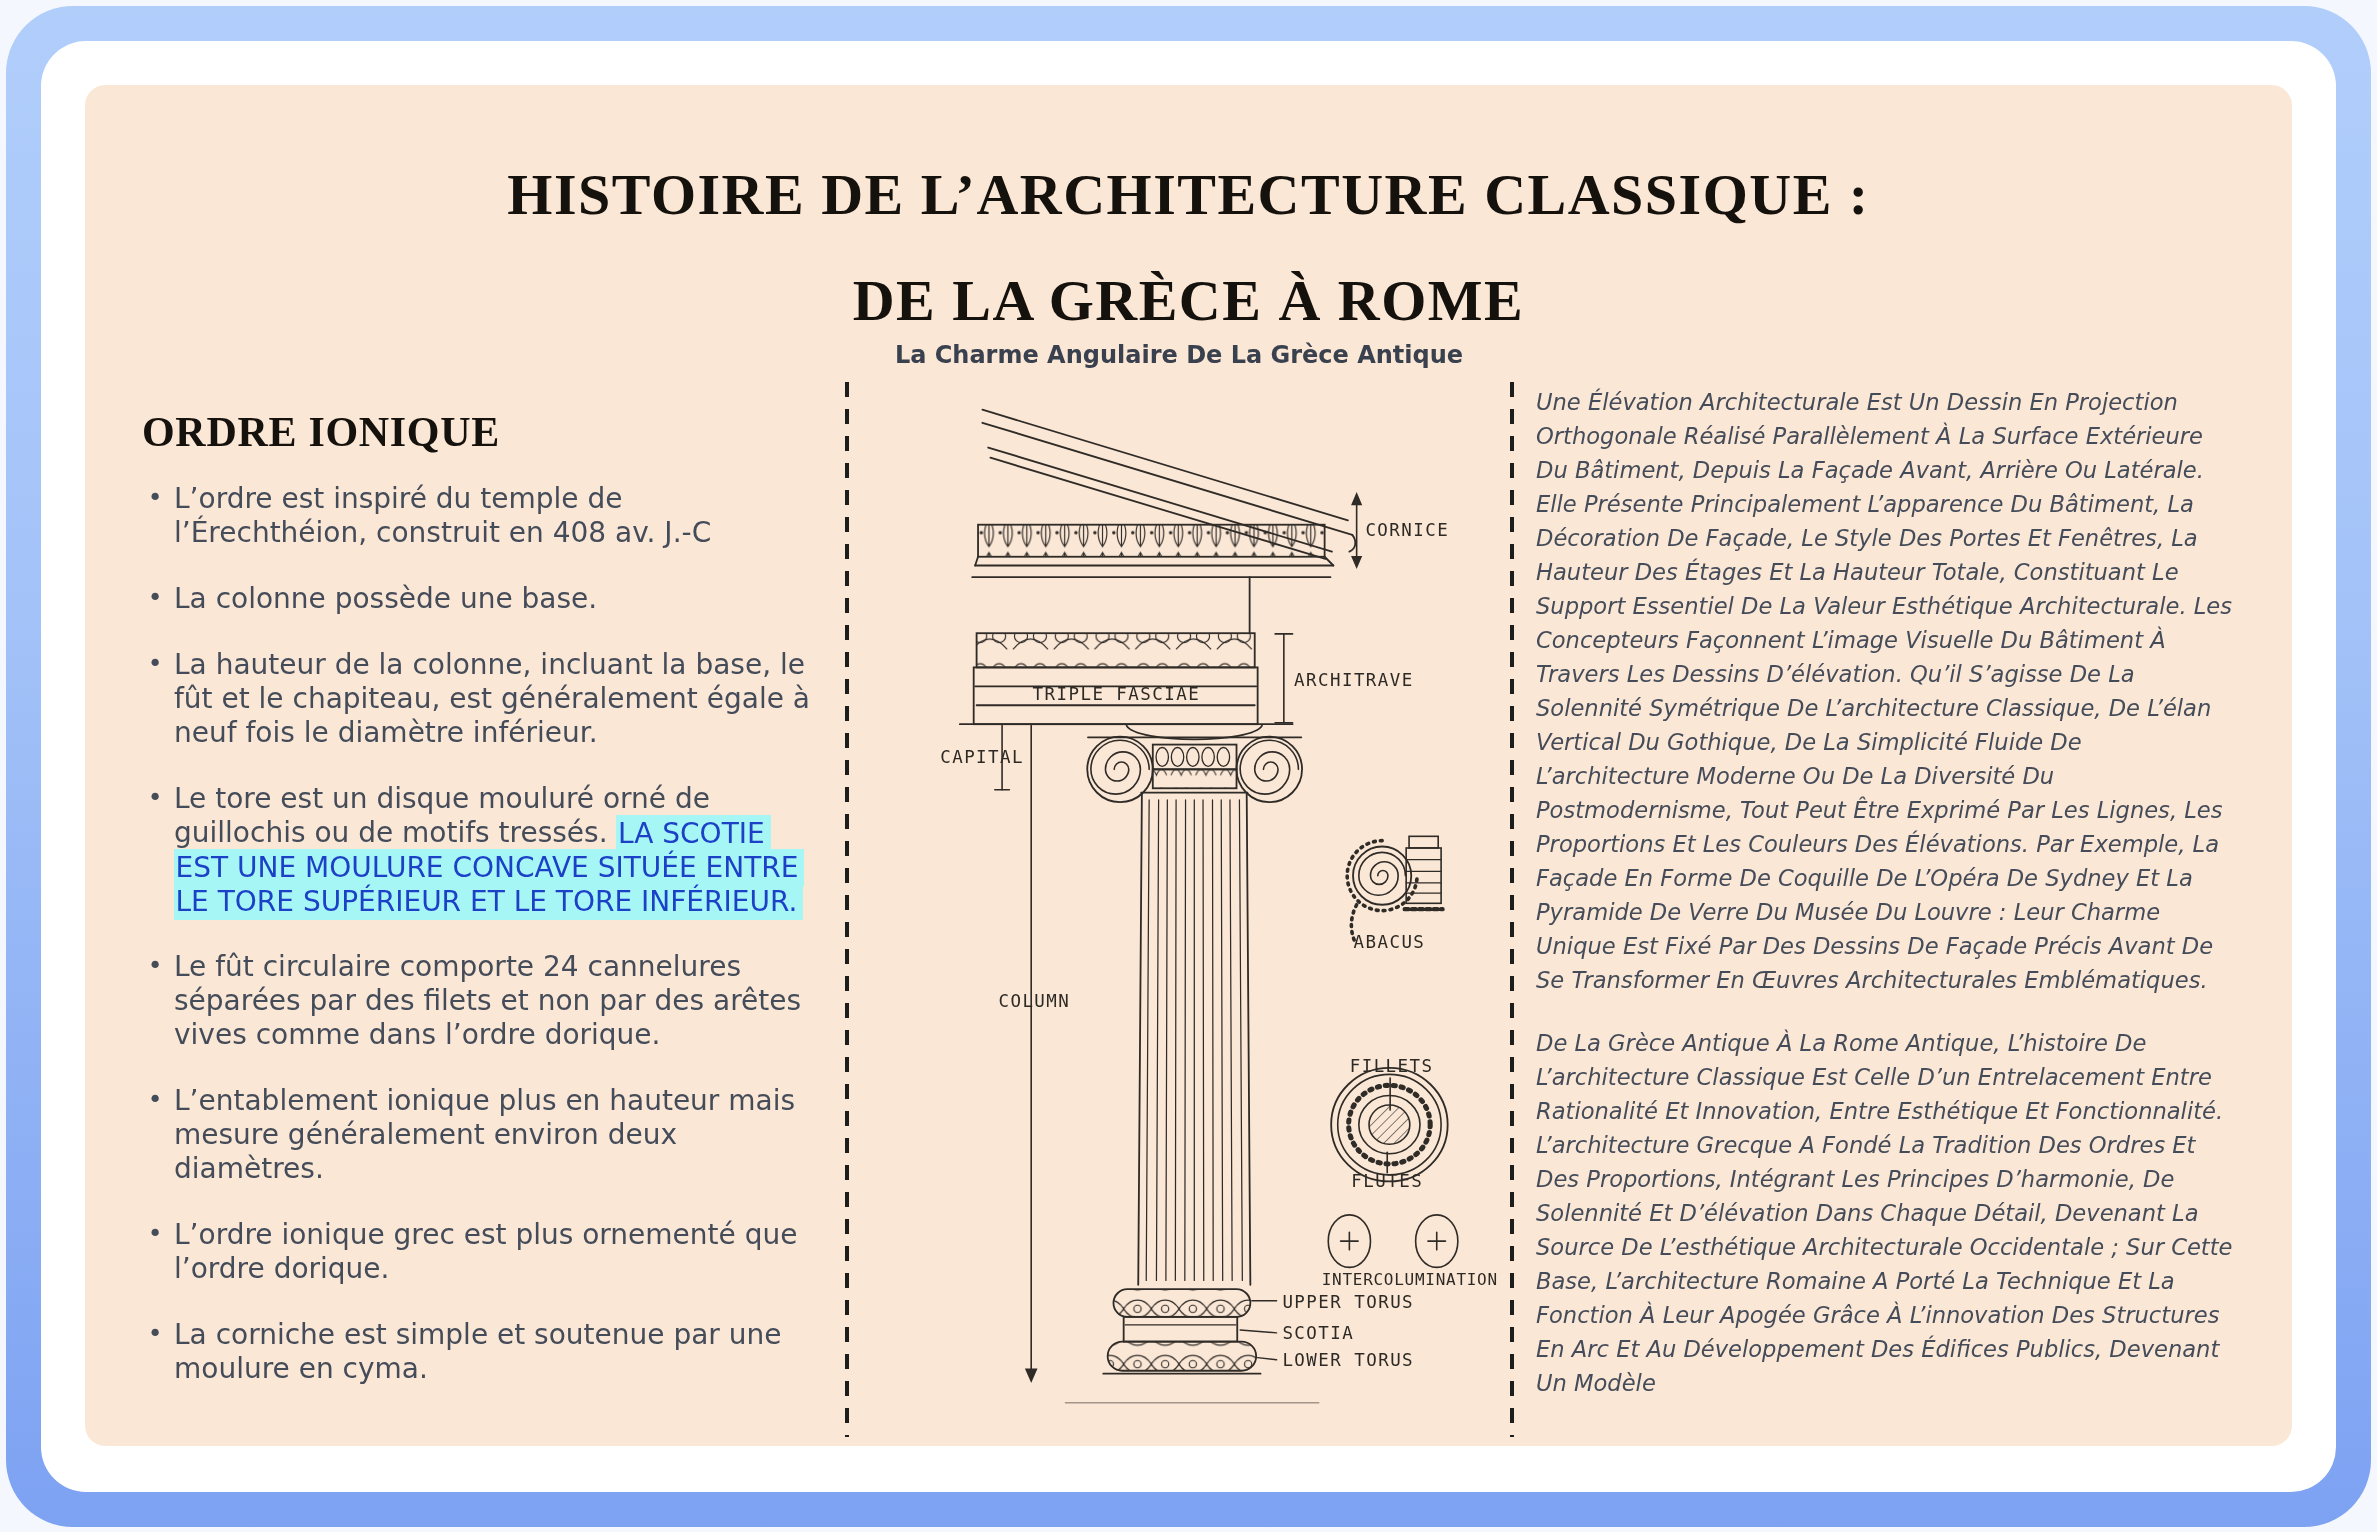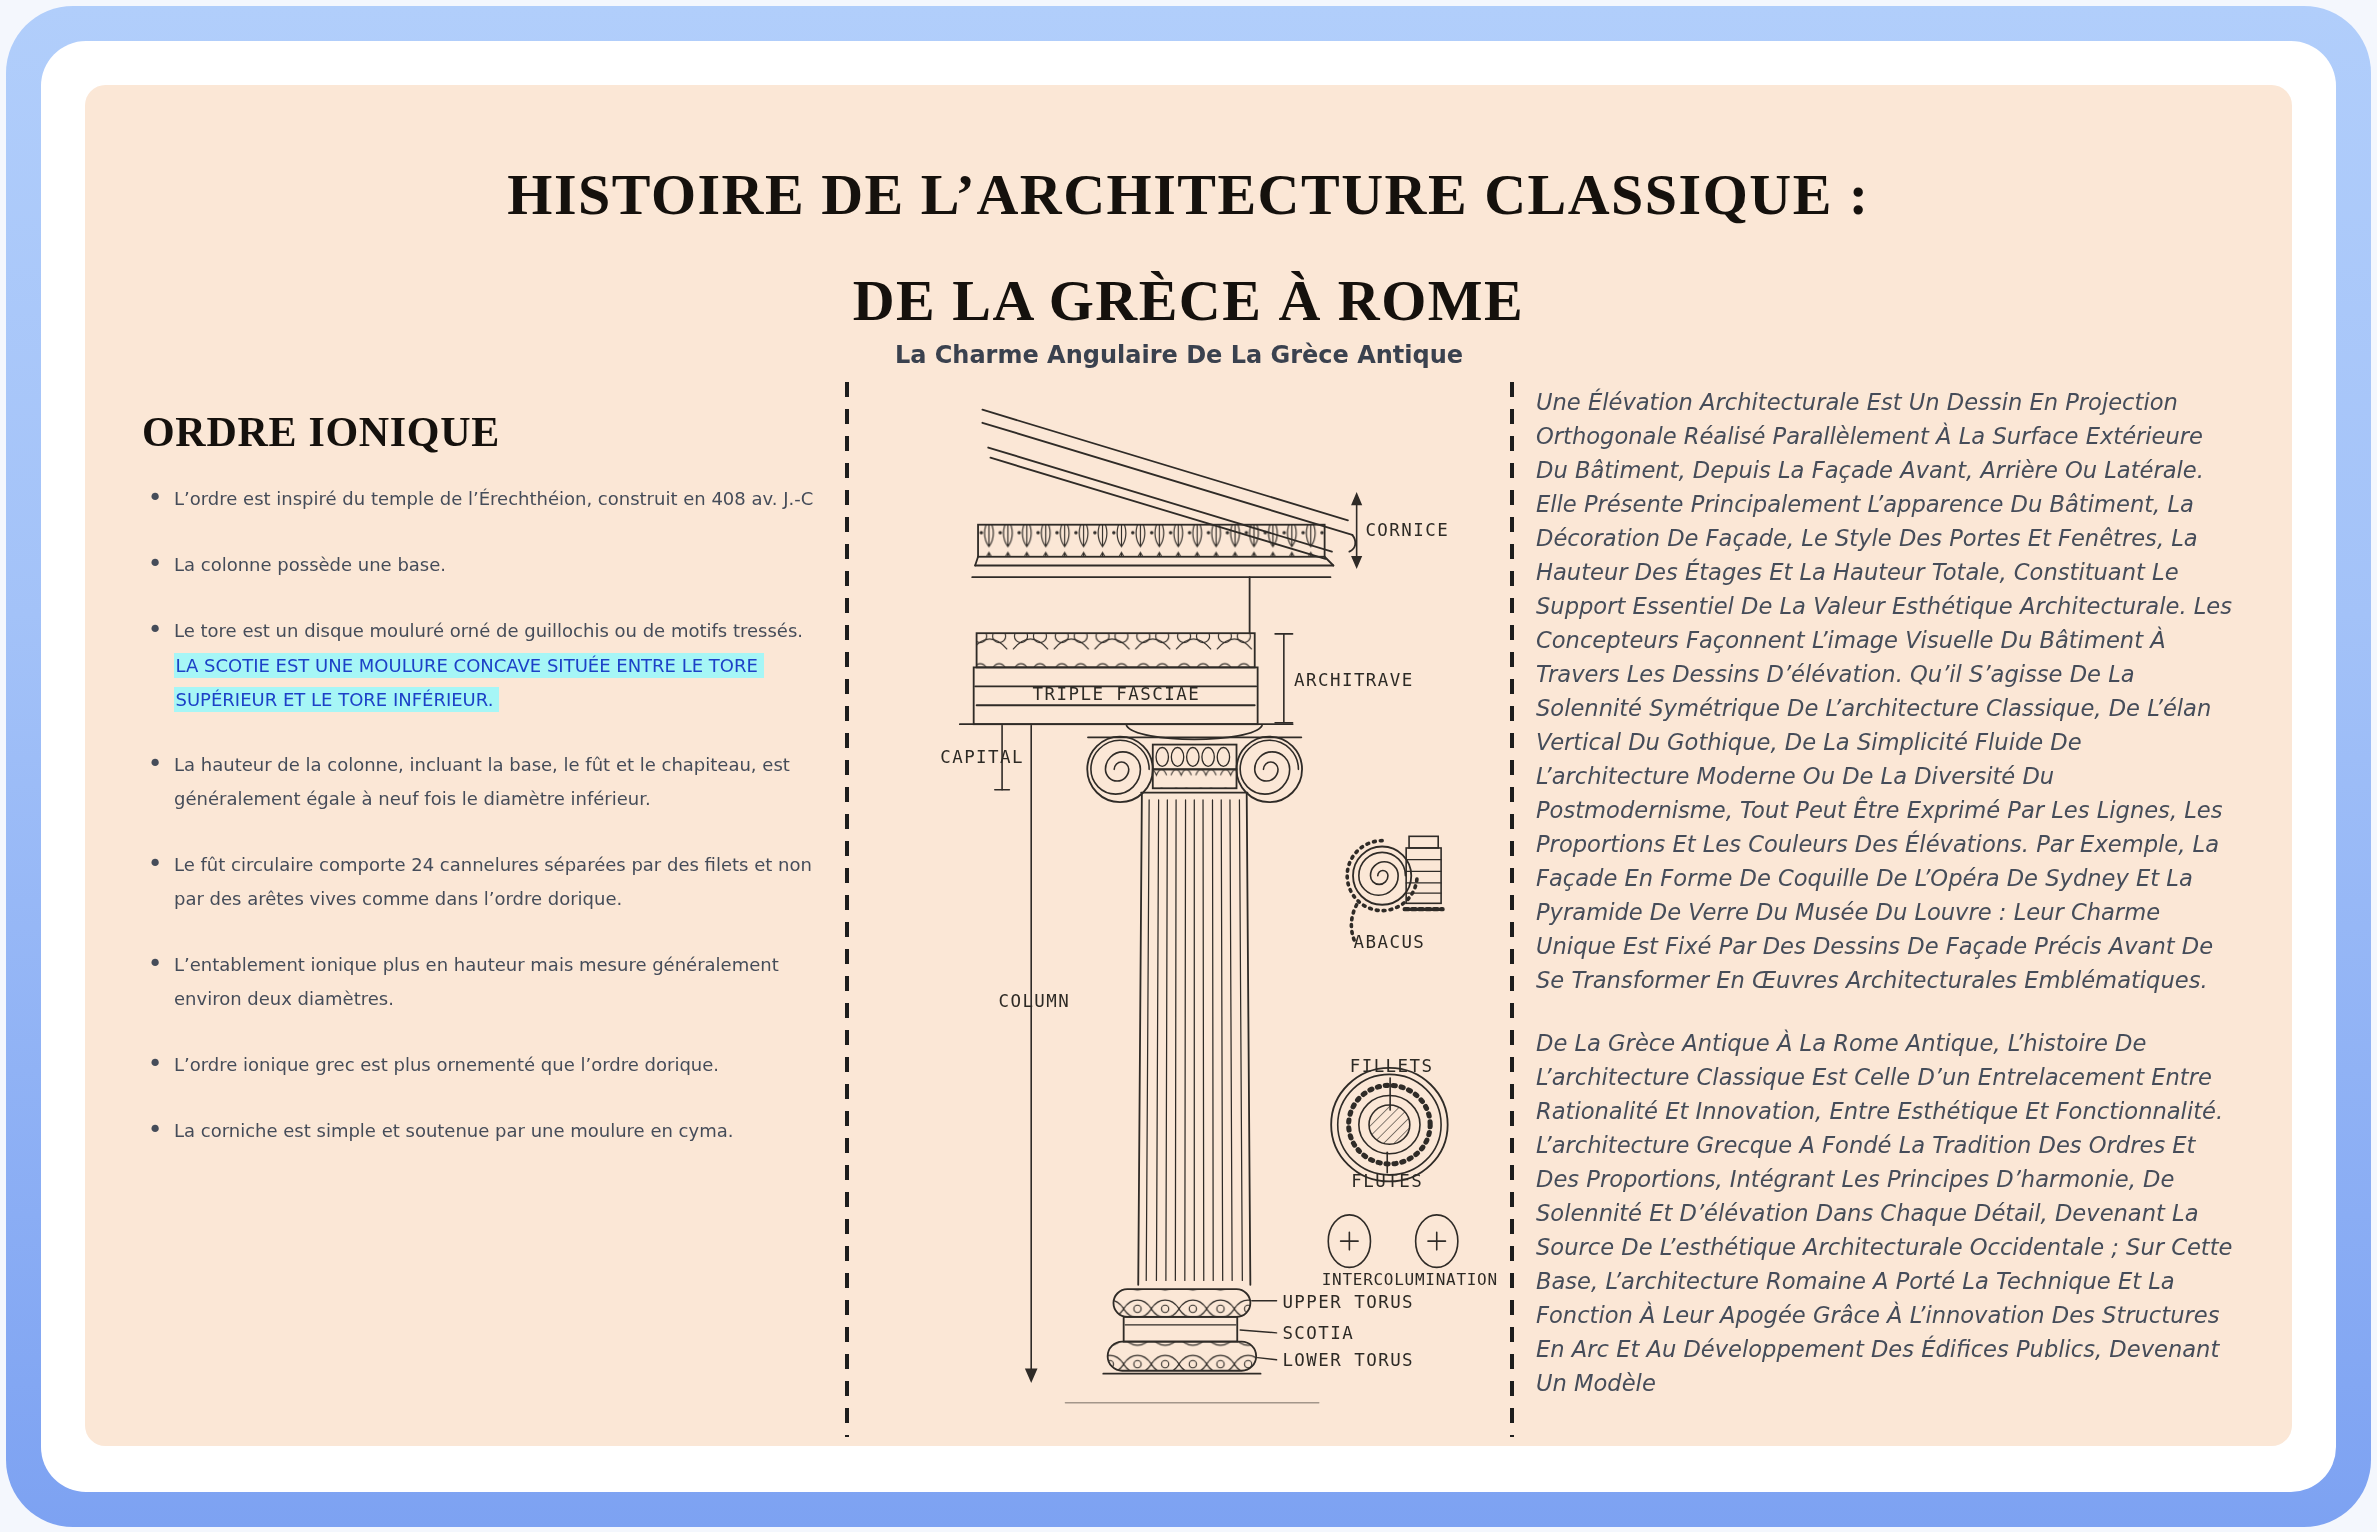--- a/index.html
+++ b/index.html
@@ -20,21 +20,21 @@
   .title-line{
     font-family:"Liberation Serif","DejaVu Serif",serif;
     font-weight:700;font-size:58px;line-height:106px;letter-spacing:1.5px;color:#15110d;}
 
   .subtitle{position:absolute;left:762px;top:256px;width:664px;text-align:center;
     font-size:24px;font-weight:700;color:#3a414e;}
 
   .col-left{position:absolute;left:57px;top:323px;width:697px;color:#454c59;}
   .section-heading{margin:0;font-family:"Liberation Serif","DejaVu Serif",serif;
     font-weight:700;font-size:42px;letter-spacing:0.7px;color:#15110d;}
-  .bullet-list{list-style:none;margin:26px 15px 0 0;padding:0;font-size:18px;line-height:34px;}
+  .bullet-list{list-style:none;margin:26px 15px 0 0;padding:0;font-size:28px;line-height:34px;}
   .bullet-list li{position:relative;padding-left:32px;margin-bottom:32px;}
   .bullet-list li::before{content:"\2022";position:absolute;left:5.8px;top:-0.7px;font-size:25px;color:#454c59;}
   .hl{background:#a6f6f6;color:#1c41c7;padding:1.5px 5.8px 2.9px 1.5px;
     box-decoration-break:clone;-webkit-box-decoration-break:clone;}
 
   .vsep{position:absolute;top:297px;width:3.6px;height:1055px;
     background-image:repeating-linear-gradient(180deg,#1d1d1d 0 14.6px,rgba(0,0,0,0) 14.6px 27px);}
   .vsep.s1{left:760px;}
   .vsep.s2{left:1425px;}
 
@@ -60,22 +60,22 @@
       <div class="title-line">DE LA GRÈCE À ROME</div>
     </div>
 
     <div class="subtitle">La Charme Angulaire De La Grèce Antique</div>
 
     <div class="col-left">
       <h2 class="section-heading">ORDRE IONIQUE</h2>
       <ul class="bullet-list">
         <li><span>L’ordre est inspiré du temple de l’Érechthéion, construit en 408 av. J.-C</span></li>
         <li><span>La colonne possède une base.</span></li>
+        <li><span>La hauteur de la colonne, incluant la base, le fût et le chapiteau, est généralement égale à neuf fois le diamètre inférieur.</span></li>
         <li><span>Le tore est un disque mouluré orné de guillochis ou de motifs tressés. </span><span class="hl">LA SCOTIE EST UNE MOULURE CONCAVE SITUÉE ENTRE LE TORE SUPÉRIEUR ET LE TORE INFÉRIEUR.</span></li>
-        <li><span>La hauteur de la colonne, incluant la base, le fût et le chapiteau, est généralement égale à neuf fois le diamètre inférieur.</span></li>
         <li><span>Le fût circulaire comporte 24 cannelures séparées par des filets et non par des arêtes vives comme dans l’ordre dorique.</span></li>
         <li><span>L’entablement ionique plus en hauteur mais mesure généralement environ deux diamètres.</span></li>
         <li><span>L’ordre ionique grec est plus ornementé que l’ordre dorique.</span></li>
         <li><span>La corniche est simple et soutenue par une moulure en cyma.</span></li>
       </ul>
     </div>
 
     <div class="vsep s1"></div>
     <div class="vsep s2"></div>
 

